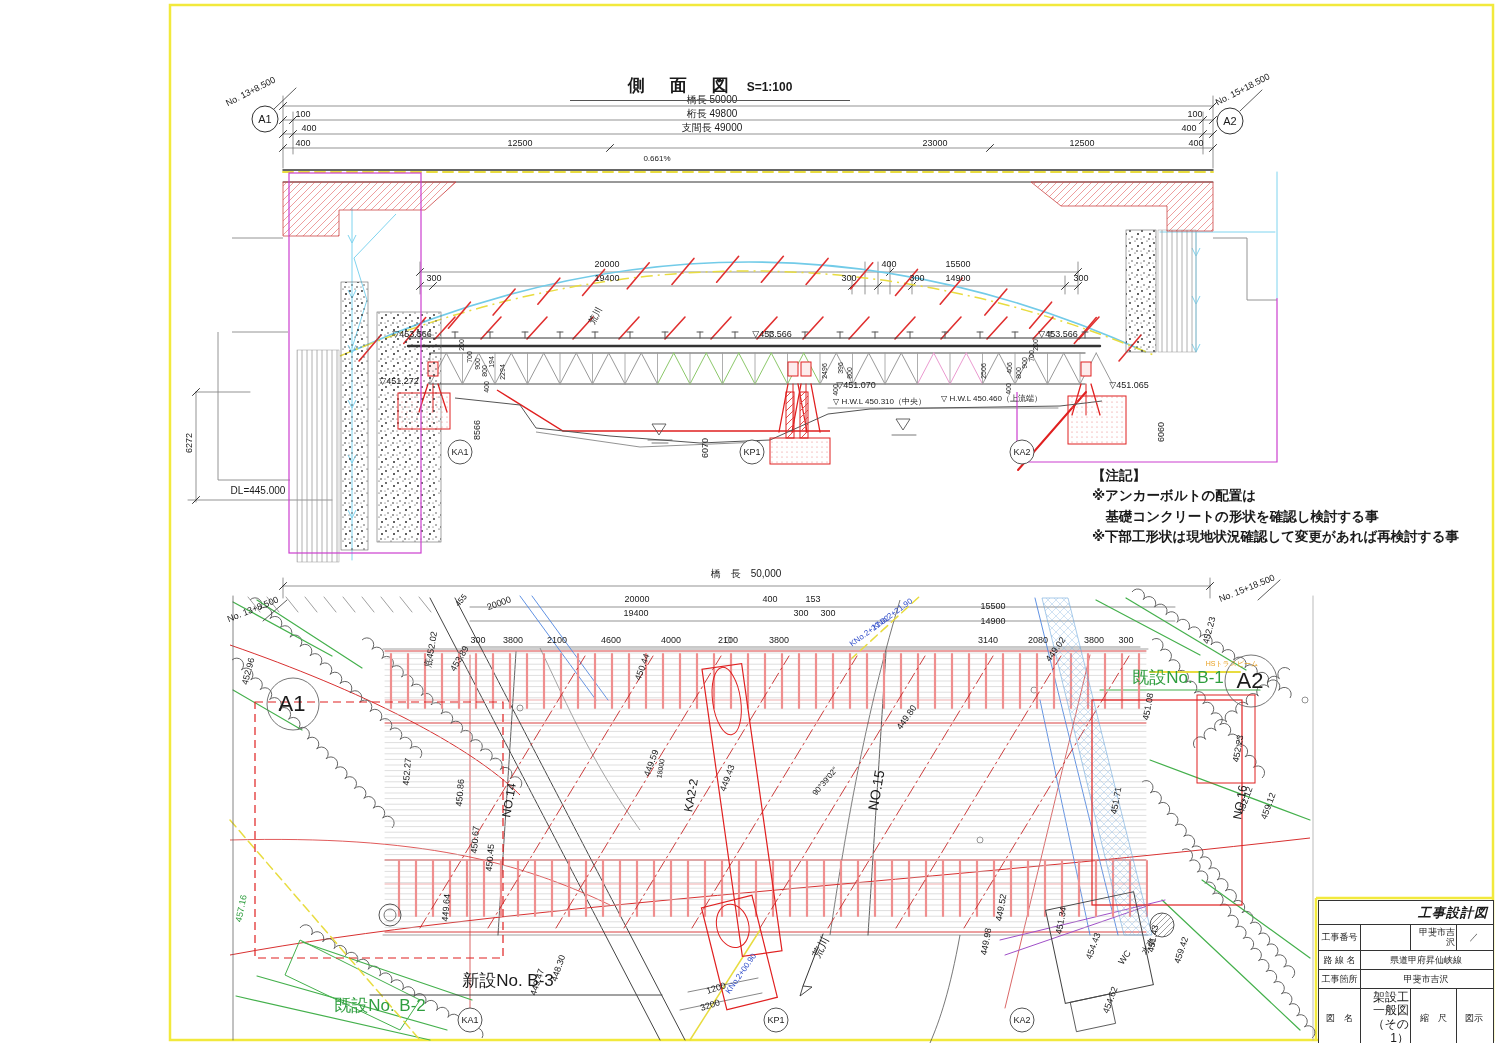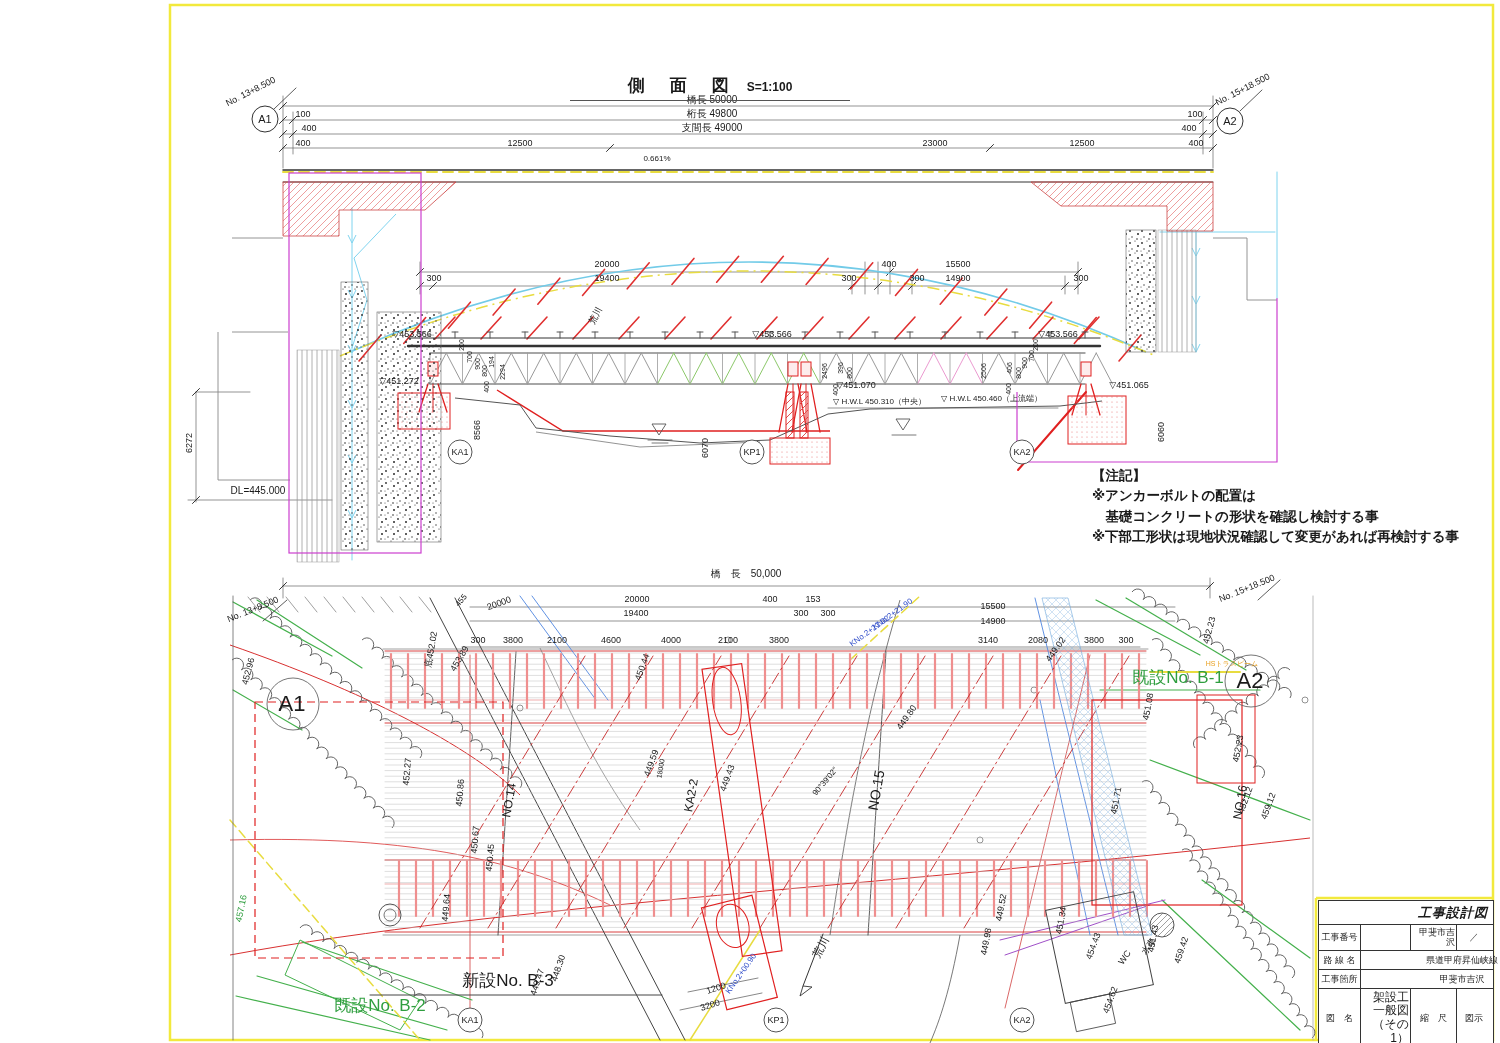--- a/index.html
+++ b/index.html
@@ -12,21 +12,21 @@
   .sec-head .hd{font-size:17px;letter-spacing:4px;}
   .sec-head .sc{font-size:12px;font-weight:bold;margin-left:14px;letter-spacing:0;}
   .side-head{left:570px;top:74px;width:280px;}
   .plan-head{left:612px;top:525px;width:250px;}
   .notes{left:1092px;top:466px;width:420px;font-size:13.5px;font-weight:bold;line-height:1.5;}
   .tblock{left:1318px;top:900px;width:174px;border:1.5px solid #333;background:#fff;font-size:9px;z-index:5;}
   .tb-head{text-align:right;font-size:13px;font-weight:bold;padding:3px 5px 2px 0;border-bottom:1px solid #333;letter-spacing:1px;font-style:italic;}
   .tb-row{display:grid;border-bottom:1px solid #333;min-height:18px;align-items:center;}
   .tb-row:last-child{border-bottom:none;}
   .c4{grid-template-columns:42px 50px 46px 34px;}
-  .c2{grid-template-columns:42px 130px;gap:36px;}
+  .c2{grid-template-columns:42px 130px;}
   .tb-row>div{padding:2px 1px;text-align:right;border-right:1px solid #333;align-self:stretch;display:flex;align-items:center;justify-content:center;white-space:pre-line;line-height:1.15;}
   .tb-row>div:last-child{border-right:none;}
   .tb-pref{display:block;text-align:center;font-size:13px;font-weight:bold;letter-spacing:10px;padding:4px 0;}
   .small8{font-size:12px;}
 </style>
 </head>
 <body>
 
 <div class="page">
 

